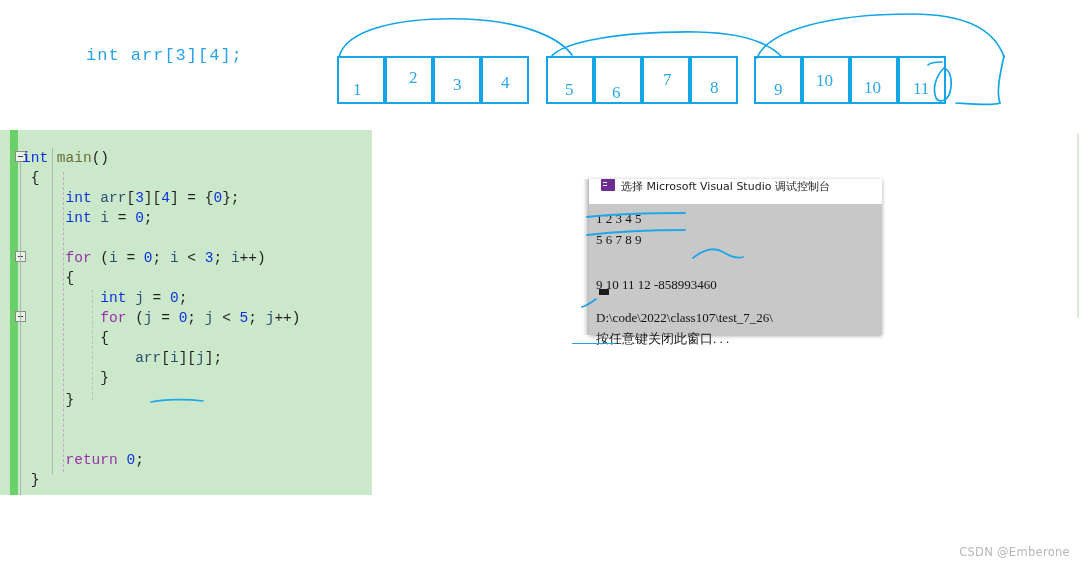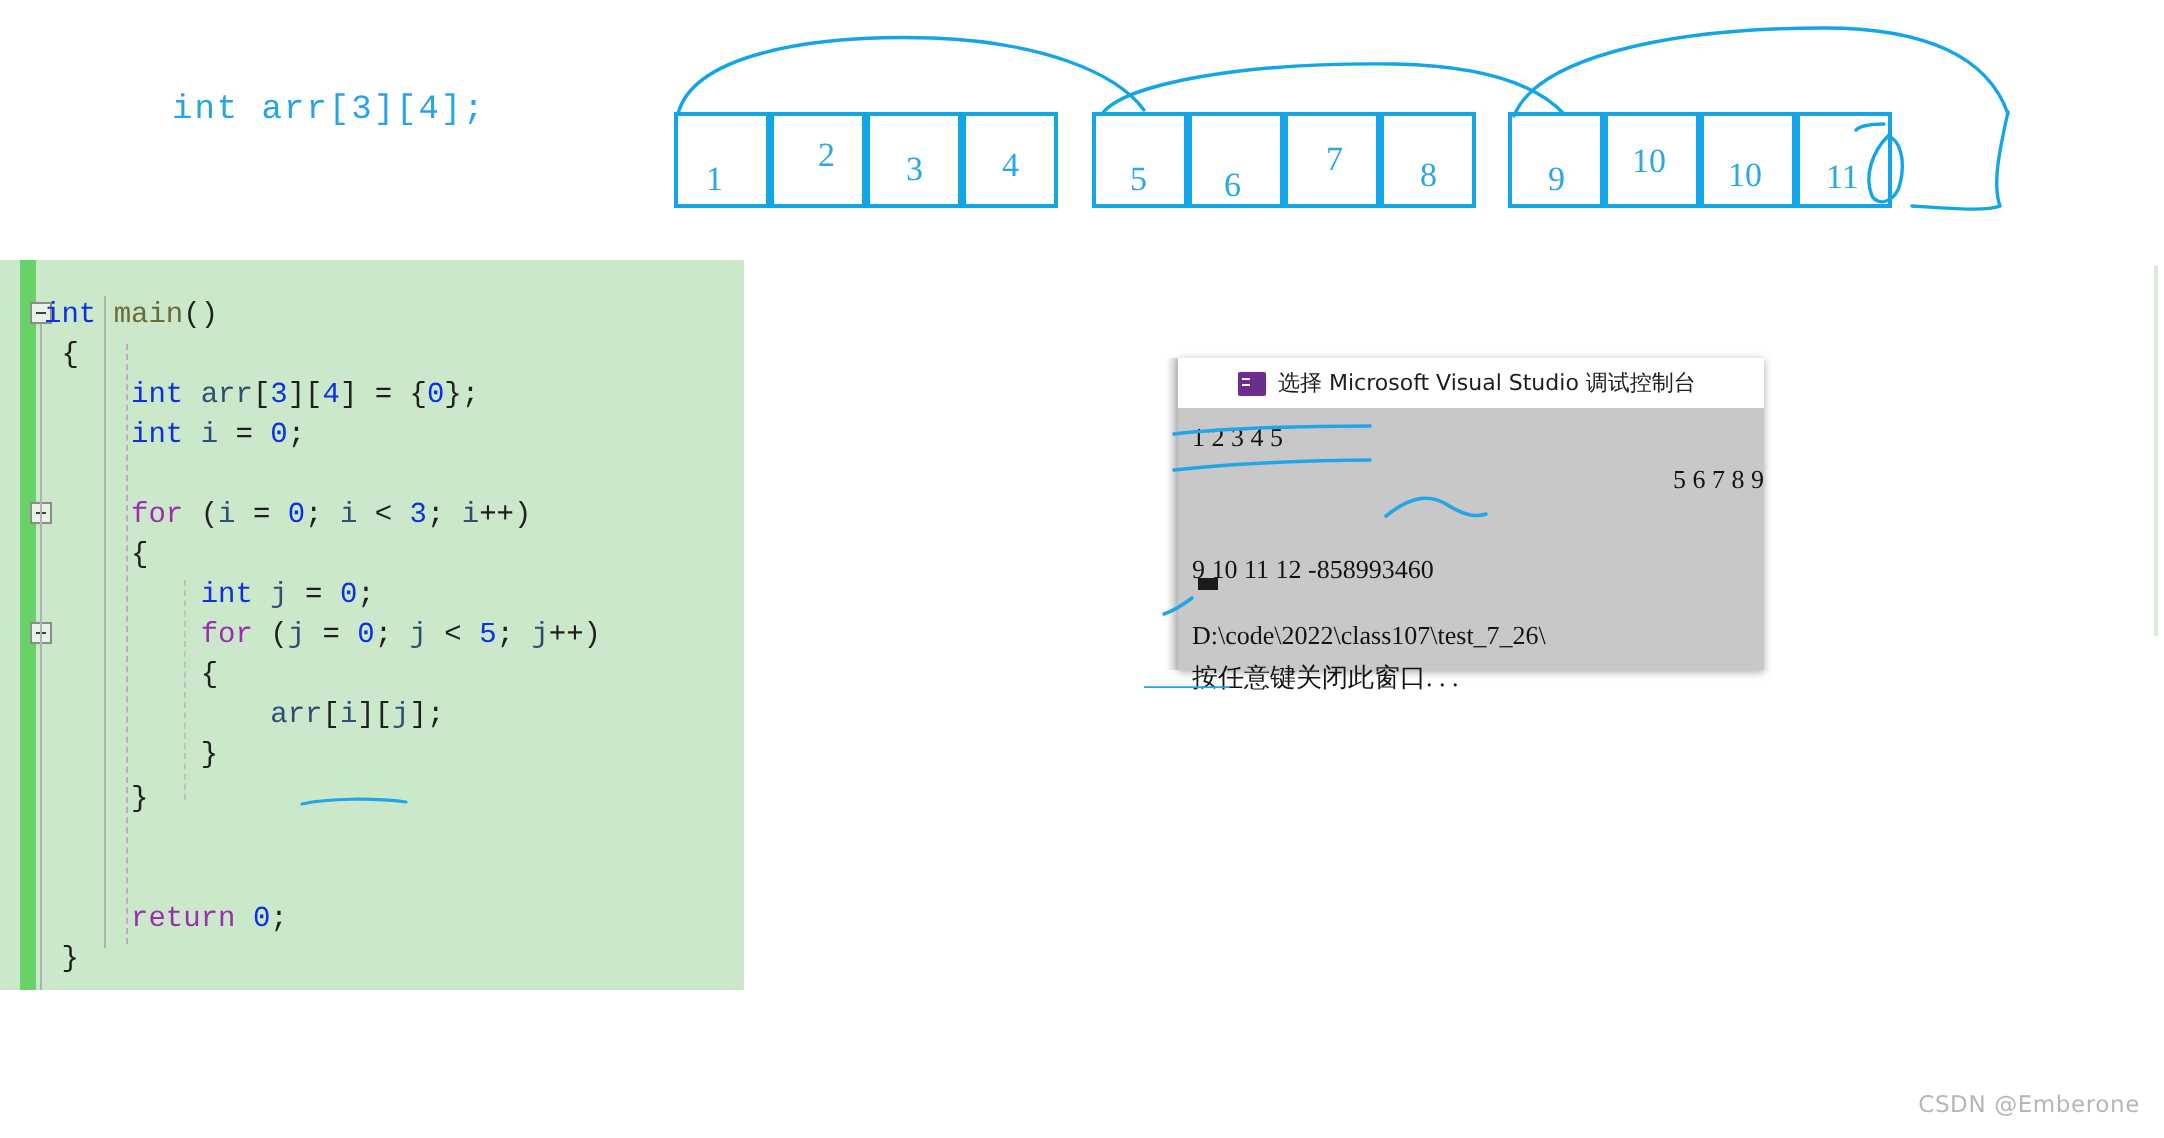--- a/index.html
+++ b/index.html
@@ -54,22 +54,22 @@
   .pl{color:#1f1f1f;}
   .num{color:#0b31e0;}
   #annot-for{position:absolute;left:150px;top:268px;width:54px;height:6px;}
 
   
   #console{
     position:absolute;left:589px;top:179px;width:293px;height:156px;
     background:#c8c8c8;box-shadow:0 1px 4px rgba(0,0,0,.35);
   }
   #console-title{
-    height:25px;background:#ffffff;display:flex;align-items:center;
-    padding-left:30px;box-sizing:border-box;
+    height:25px;background:#ffffff;display:flex;align-items:flex-start;
+    padding-left:12px;box-sizing:border-box;
   }
   #console-icon{
     width:14px;height:12px;background:#6b2d8f;margin-right:6px;position:relative;
     border-radius:1px;flex:0 0 auto;
   }
   #console-icon:after{
     content:"";position:absolute;left:2px;top:3px;width:4px;height:1px;background:#fff;
     box-shadow:0 3px 0 #fff;
   }
   #console-title-text{
@@ -179,21 +179,21 @@
     <path d="M1,4 C14,1 38,1 53,3" fill="none" stroke="#22a6e8" stroke-width="1.6" stroke-linecap="round"></path>
   </svg>
 </div>
 
 <div id="console">
   <div id="console-leftshadow"></div>
   <div id="console-title">
     <div id="console-icon"></div>
     <div id="console-title-text">选择 Microsoft Visual Studio 调试控制台</div>
   </div>
-  <div id="console-body"><span style="display:block;">1 2 3 4 5</span><span style="display:block;text-align:right;">5 6 7 8 9</span><span style="display:block;margin-top:24px;">9 10 11 12 -858993460</span><span style="display:block;height:12px;"></span><span style="display:block;">D:\code\2022\class107\test_7_26\</span><span style="display:block;">按任意键关闭此窗口. . .</span></div>
+  <div id="console-body"><span style="display:block;">1 2 3 4 5</span><span style="display:block;">5 6 7 8 9</span><span style="display:block;margin-top:24px;">9 10 11 12 -858993460</span><span style="display:block;height:12px;"></span><span style="display:block;">D:\code\2022\class107\test_7_26\</span><span style="display:block;">按任意键关闭此窗口. . .</span></div>
   <div id="cursorblock"></div>
 </div>
 
 <svg id="console-annot" viewBox="0 0 300 56">
   <g fill="none" stroke="#22a6e8" stroke-width="1.8" stroke-linecap="round">
     <path d="M0,56 L42,56"></path>
     <path d="M10,19 C16,17 20,14 24,11"></path>
   </g>
 </svg>
 

